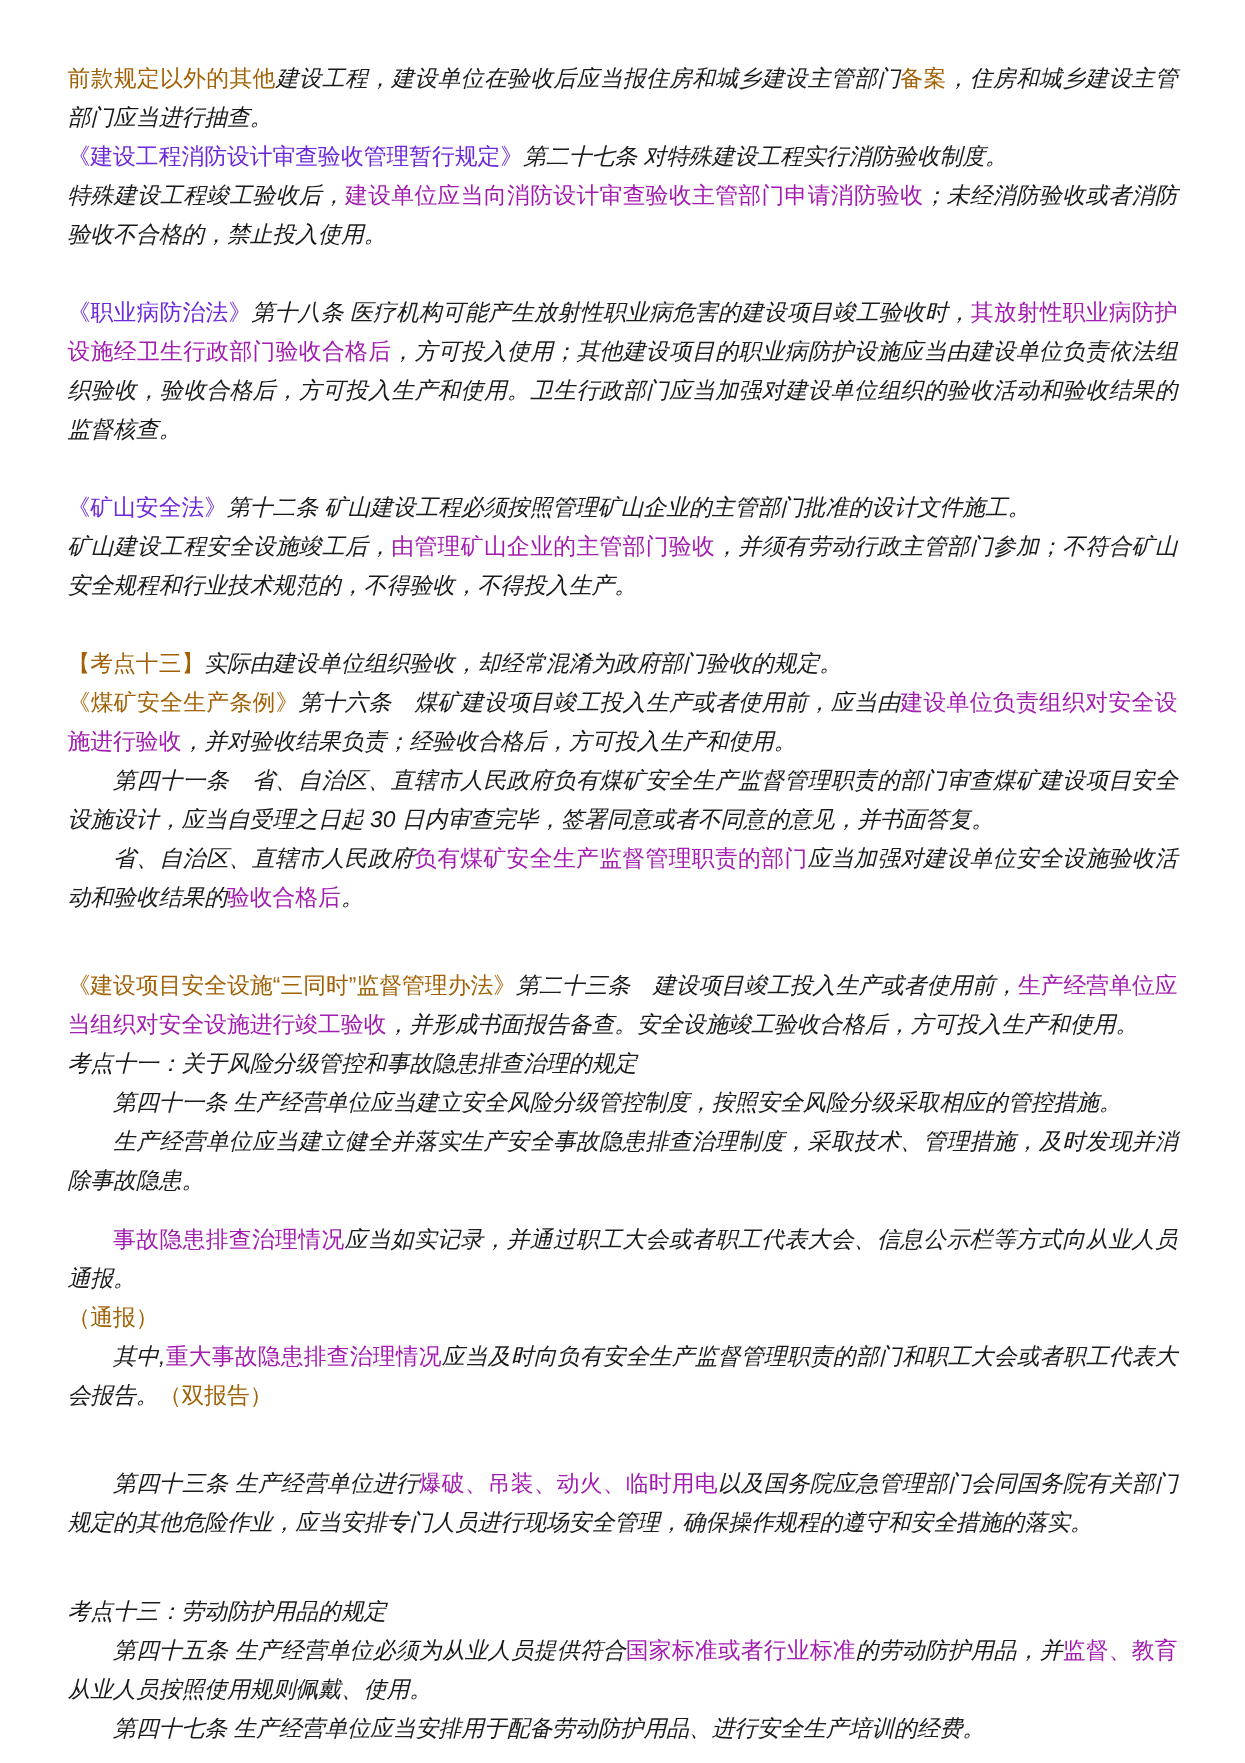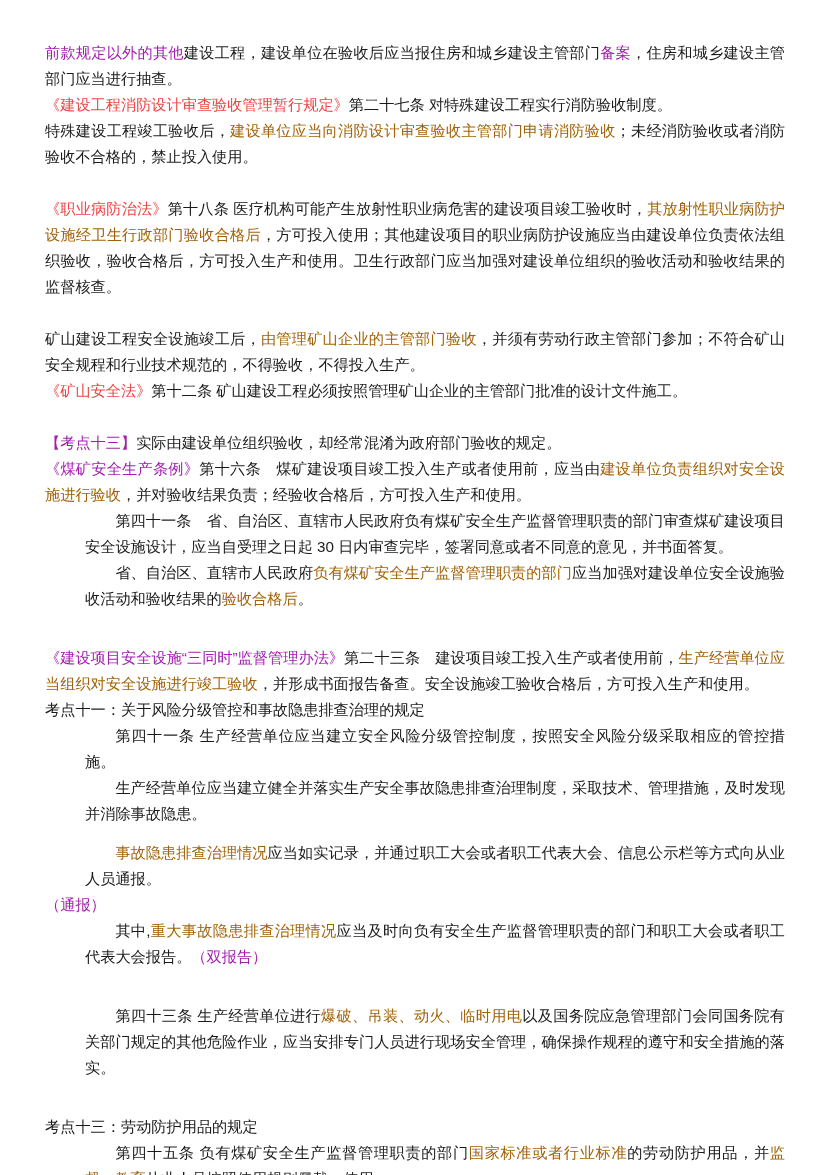--- a/index.html
+++ b/index.html
@@ -31,51 +31,50 @@
     letter-spacing: 0px;
   }
   p.para {
     margin: 0;
     padding: 0;
     text-align: justify;
     text-justify: inter-ideograph;
   }
   p.indent {
     text-indent: 2em;
-    margin-left: 40px;
   }
   .spacer-sm { height: 13px; }
   .spacer-md { height: 26px; }
   .spacer-lg { height: 33px; }
-  .red   { color: #a21caf; }
-  .green { color: #a16207; }
-  .blue  { color: #ef4444; }
-  .plain { color: #1a1a1a; }
+  .red   { color: #a16207; }
+  .green { color: #a21caf; }
+  .blue  { color: #6d28d9; }
+  .plain { color: #1a1a1a; font-style: italic; }
 </style>
 </head>
 <body>
 
 <div id="page">
   <div class="doc-body">
 
     <p class="para"><span class="red">前款规定以外的其他</span><span class="plain">建设工程，建设单位在验收后应当报住房和城乡建设主管部门</span><span class="red">备案</span><span class="plain">，住房和城乡建设主管部门应当进行抽查。</span></p>
 
     <p class="para"><span class="blue">《建设工程消防设计审查验收管理暂行规定》</span><span class="plain">第二十七条 对特殊建设工程实行消防验收制度。</span></p>
 
     <p class="para"><span class="plain">特殊建设工程竣工验收后，</span><span class="green">建设单位应当向消防设计审查验收主管部门申请消防验收</span><span class="plain">；未经消防验收或者消防验收不合格的，禁止投入使用。</span></p>
 
     <div class="spacer-md"></div>
 
     <p class="para"><span class="blue">《职业病防治法》</span><span class="plain">第十八条 医疗机构可能产生放射性职业病危害的建设项目竣工验收时，</span><span class="green">其放射性职业病防护设施经卫生行政部门验收合格后</span><span class="plain">，方可投入使用；其他建设项目的职业病防护设施应当由建设单位负责依法组织验收，验收合格后，方可投入生产和使用。卫生行政部门应当加强对建设单位组织的验收活动和验收结果的监督核查。</span></p>
 
     <div class="spacer-md"></div>
 
+    <p class="para"><span class="blue">《矿山安全法》</span><span class="plain">第十二条 矿山建设工程必须按照管理矿山企业的主管部门批准的设计文件施工。</span></p>
+
     <p class="para"><span class="plain">矿山建设工程安全设施竣工后，</span><span class="green">由管理矿山企业的主管部门验收</span><span class="plain">，并须有劳动行政主管部门参加；不符合矿山安全规程和行业技术规范的，不得验收，不得投入生产。</span></p>
-
-    <p class="para"><span class="blue">《矿山安全法》</span><span class="plain">第十二条 矿山建设工程必须按照管理矿山企业的主管部门批准的设计文件施工。</span></p>
 
     <div class="spacer-md"></div>
 
     <p class="para"><span class="red">【考点十三】</span><span class="plain">实际由建设单位组织验收，却经常混淆为政府部门验收的规定。</span></p>
 
     <p class="para"><span class="red">《煤矿安全生产条例》</span><span class="plain">第十六条　煤矿建设项目竣工投入生产或者使用前，应当由</span><span class="green">建设单位负责组织对安全设施进行验收</span><span class="plain">，并对验收结果负责；经验收合格后，方可投入生产和使用。</span></p>
 
     <p class="para indent"><span class="plain">第四十一条　省、自治区、直辖市人民政府负有煤矿安全生产监督管理职责的部门审查煤矿建设项目安全设施设计，应当自受理之日起 30 日内审查完毕，签署同意或者不同意的意见，并书面答复。</span></p>
 
     <p class="para indent"><span class="plain">省、自治区、直辖市人民政府</span><span class="green">负有煤矿安全生产监督管理职责的部门</span><span class="plain">应当加强对建设单位安全设施验收活动和验收结果的</span><span class="green">验收合格后</span><span class="plain">。</span></p>
@@ -100,18 +99,18 @@
 
     <div class="spacer-lg"></div>
 
 
     <p class="para indent"><span class="plain">第四十三条 生产经营单位进行</span><span class="green">爆破、吊装、动火、临时用电</span><span class="plain">以及国务院应急管理部门会同国务院有关部门规定的其他危险作业，应当安排专门人员进行现场安全管理，确保操作规程的遵守和安全措施的落实。</span></p>
 
     <div class="spacer-lg"></div>
 
     <p class="para"><span class="plain">考点十三：劳动防护用品的规定</span></p>
 
-    <p class="para indent"><span class="plain">第四十五条 负有煤矿安全生产监督管理职责的部门</span><span class="green">国家标准或者行业标准</span><span class="plain">的劳动防护用品，并</span><span class="green">监督、教育</span><span class="plain">从业人员按照使用规则佩戴、使用。</span></p>
+    <p class="para indent"><span class="plain">第四十五条 生产经营单位必须为从业人员提供符合</span><span class="green">国家标准或者行业标准</span><span class="plain">的劳动防护用品，并</span><span class="green">监督、教育</span><span class="plain">从业人员按照使用规则佩戴、使用。</span></p>
 
     <p class="para indent"><span class="plain">第四十七条 生产经营单位应当安排用于配备劳动防护用品、进行安全生产培训的经费。</span></p>
 
   </div>
 </div>
 
 </body></html>

